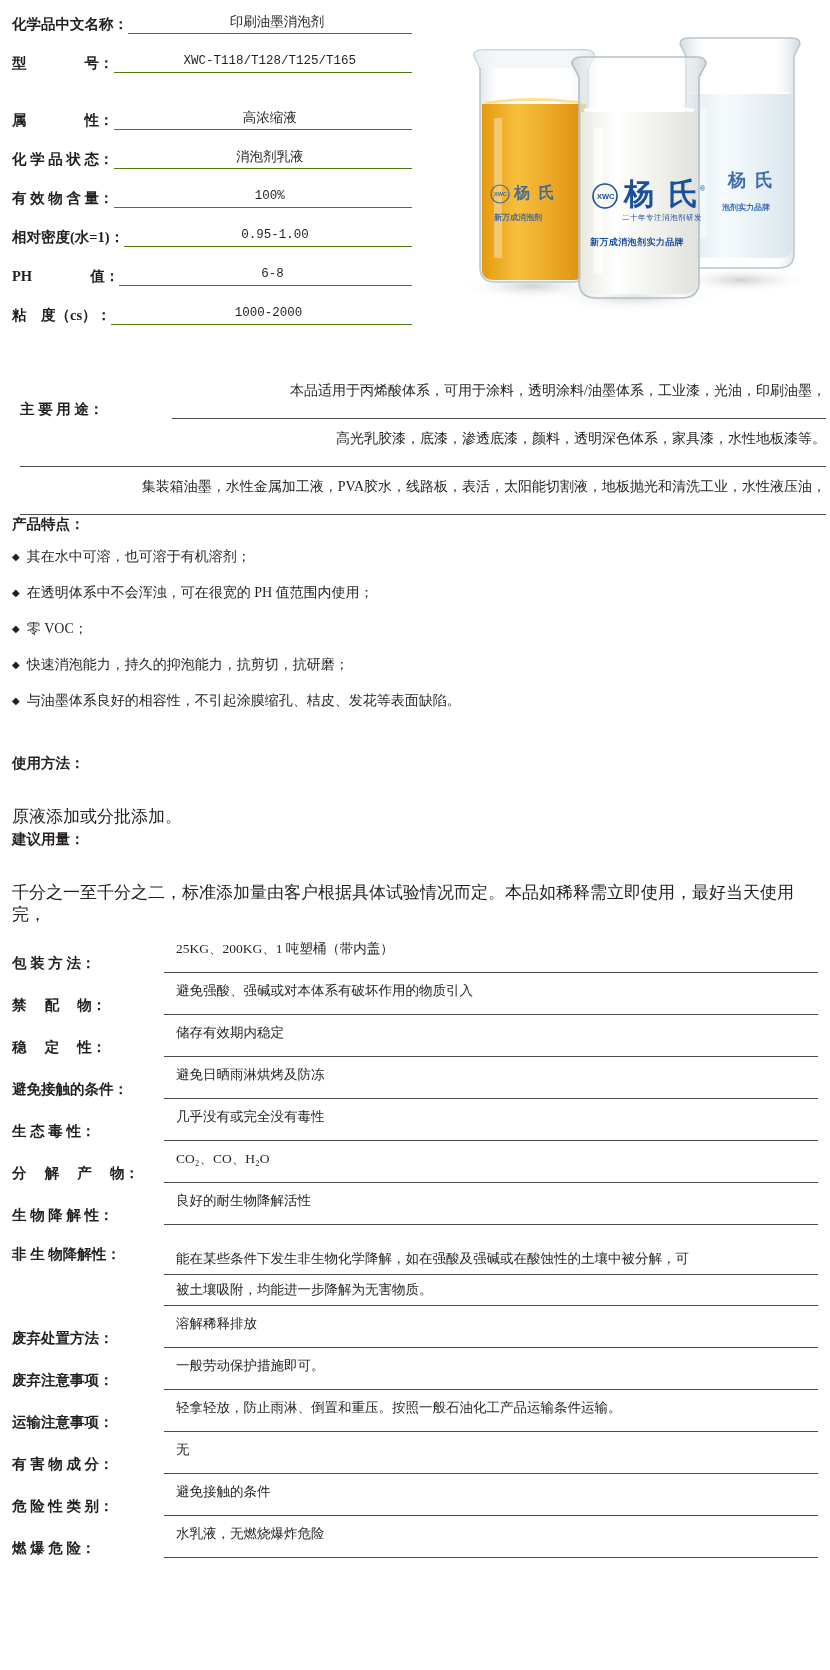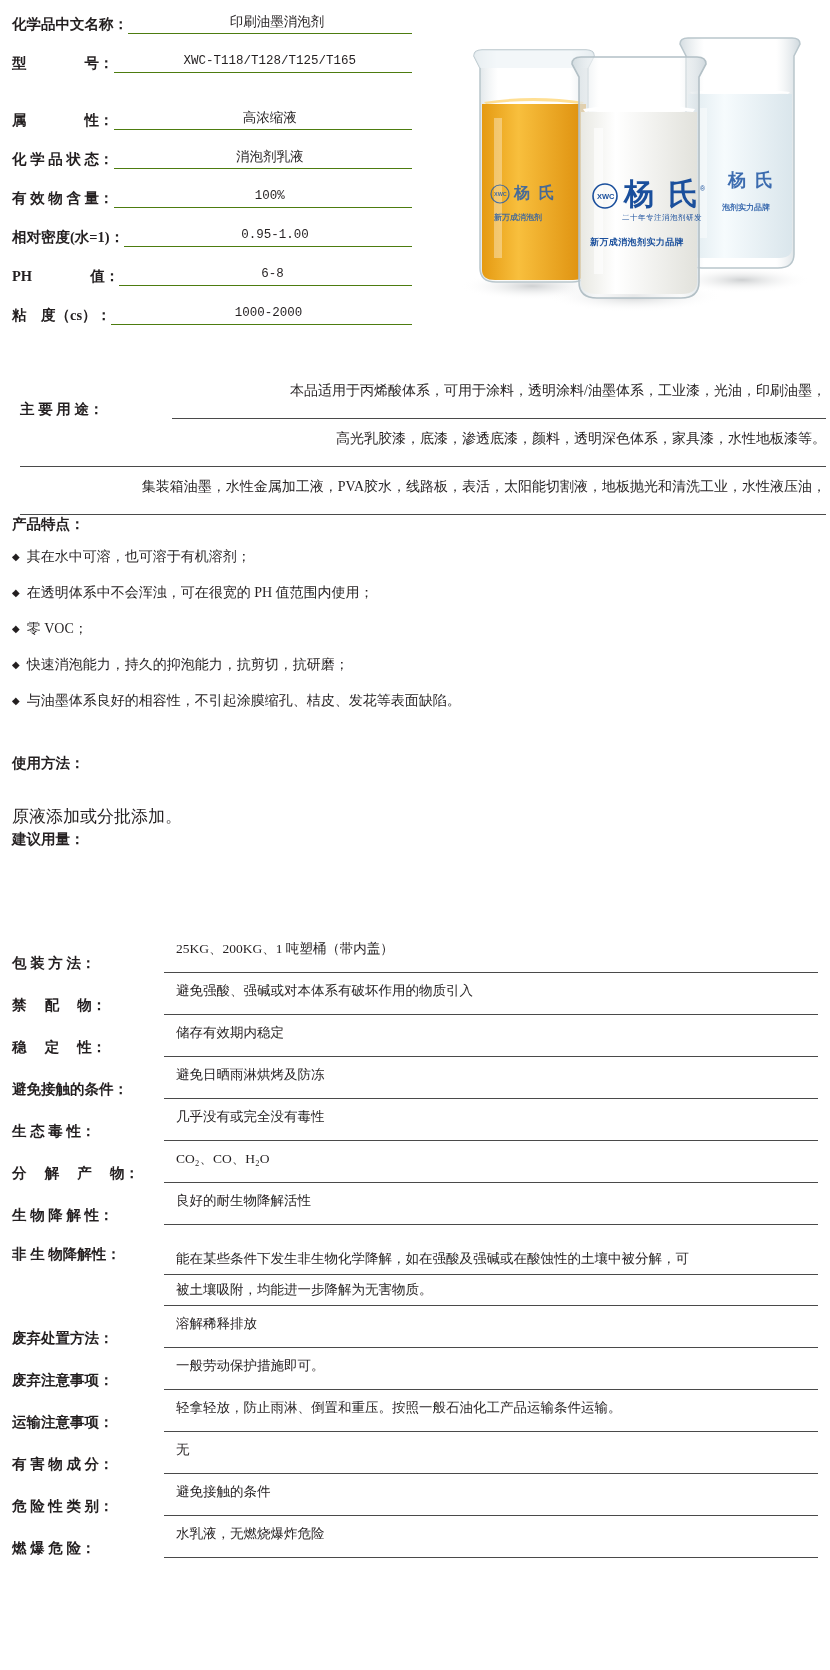--- a/index.html
+++ b/index.html
@@ -333,20 +333,21 @@
     </div>
   </div>
 
   <div class="section" style="top:752px;">
     <div class="sec-title">使用方法：</div>
     <div class="para">原液添加或分批添加。</div>
   </div>
 
   <div class="section" style="top:828px;">
     <div class="sec-title">建议用量：</div>
+    <div class="para" style="margin-bottom:10px;">千分之一至千分之二，标准添加量由客户根据具体试验情况而定。本品如稀释需立即使用，最好当天使用完，</div>
   </div>
 
   <div class="bottom">
 
     <div class="brow">
       <span class="blabel">包 装 方 法：</span>
       <span class="bvalue">25KG、200KG、1 吨塑桶（带内盖）</span>
     </div>
     <div class="brow">
       <span class="blabel">禁　 配　 物：</span>

